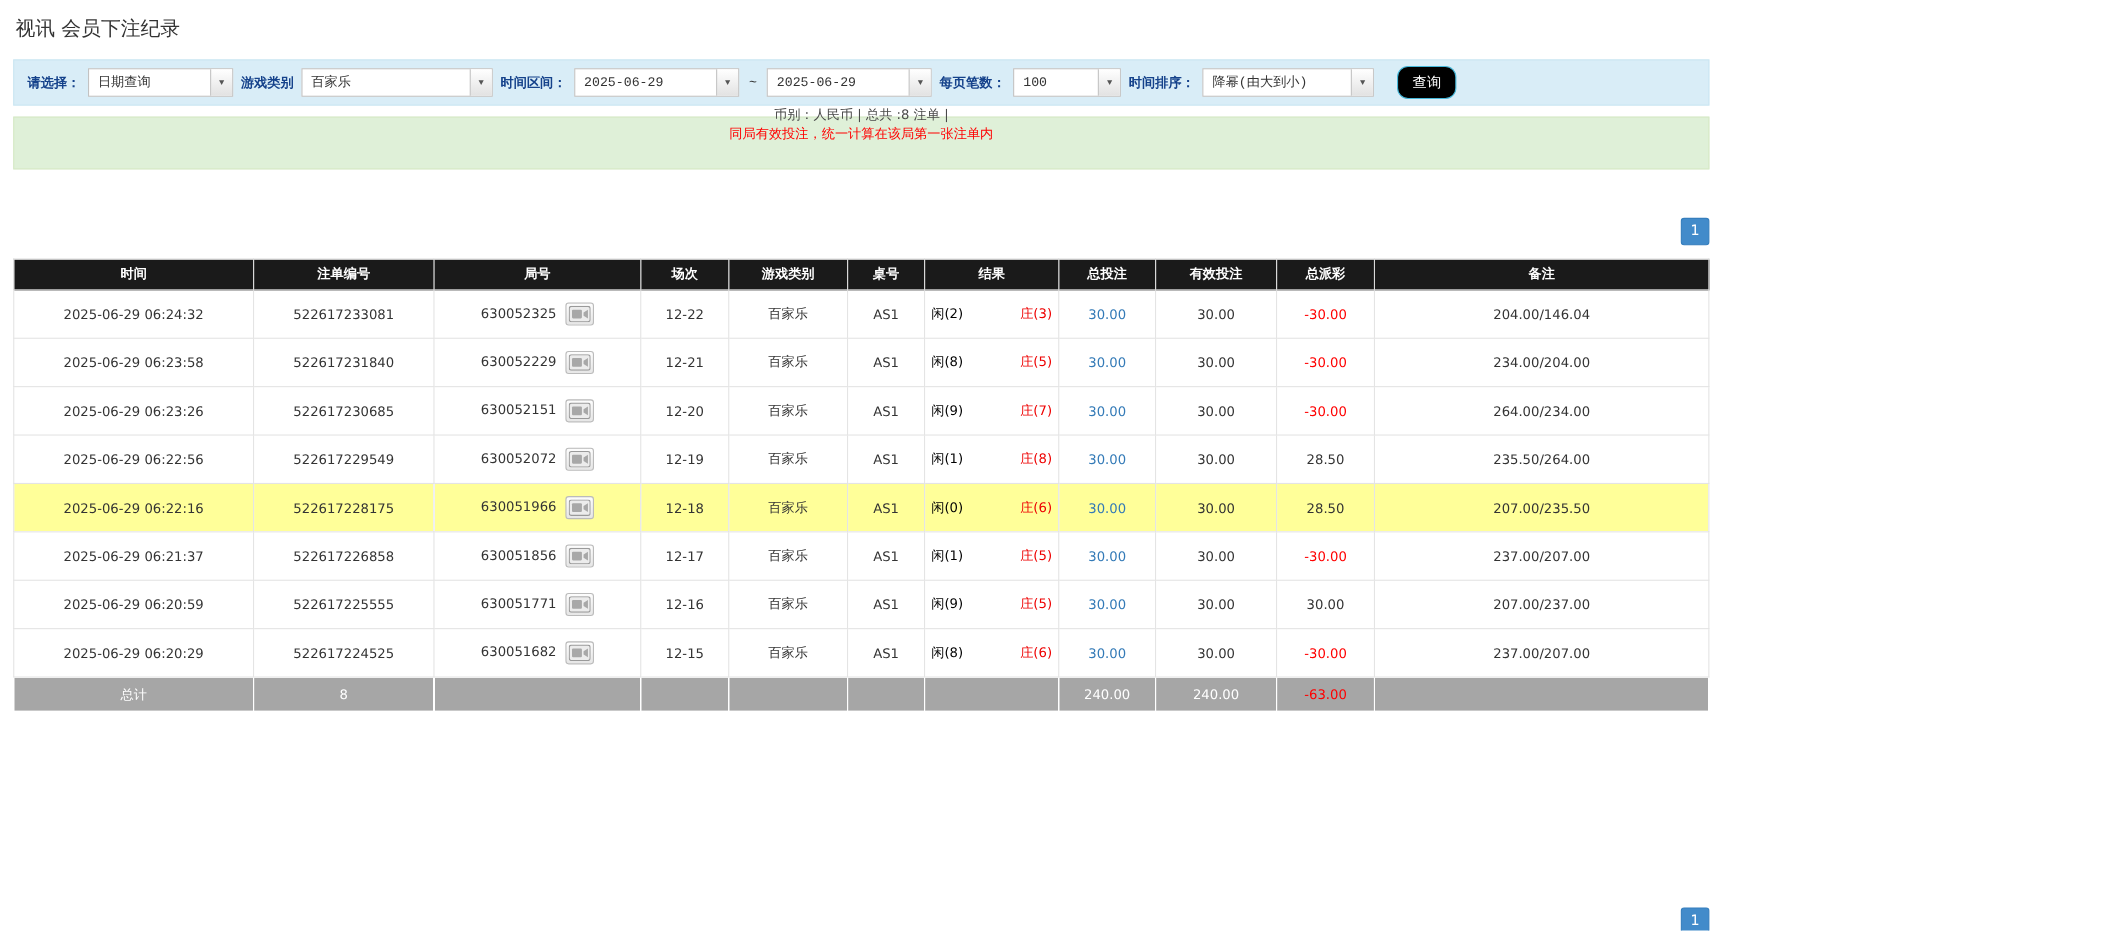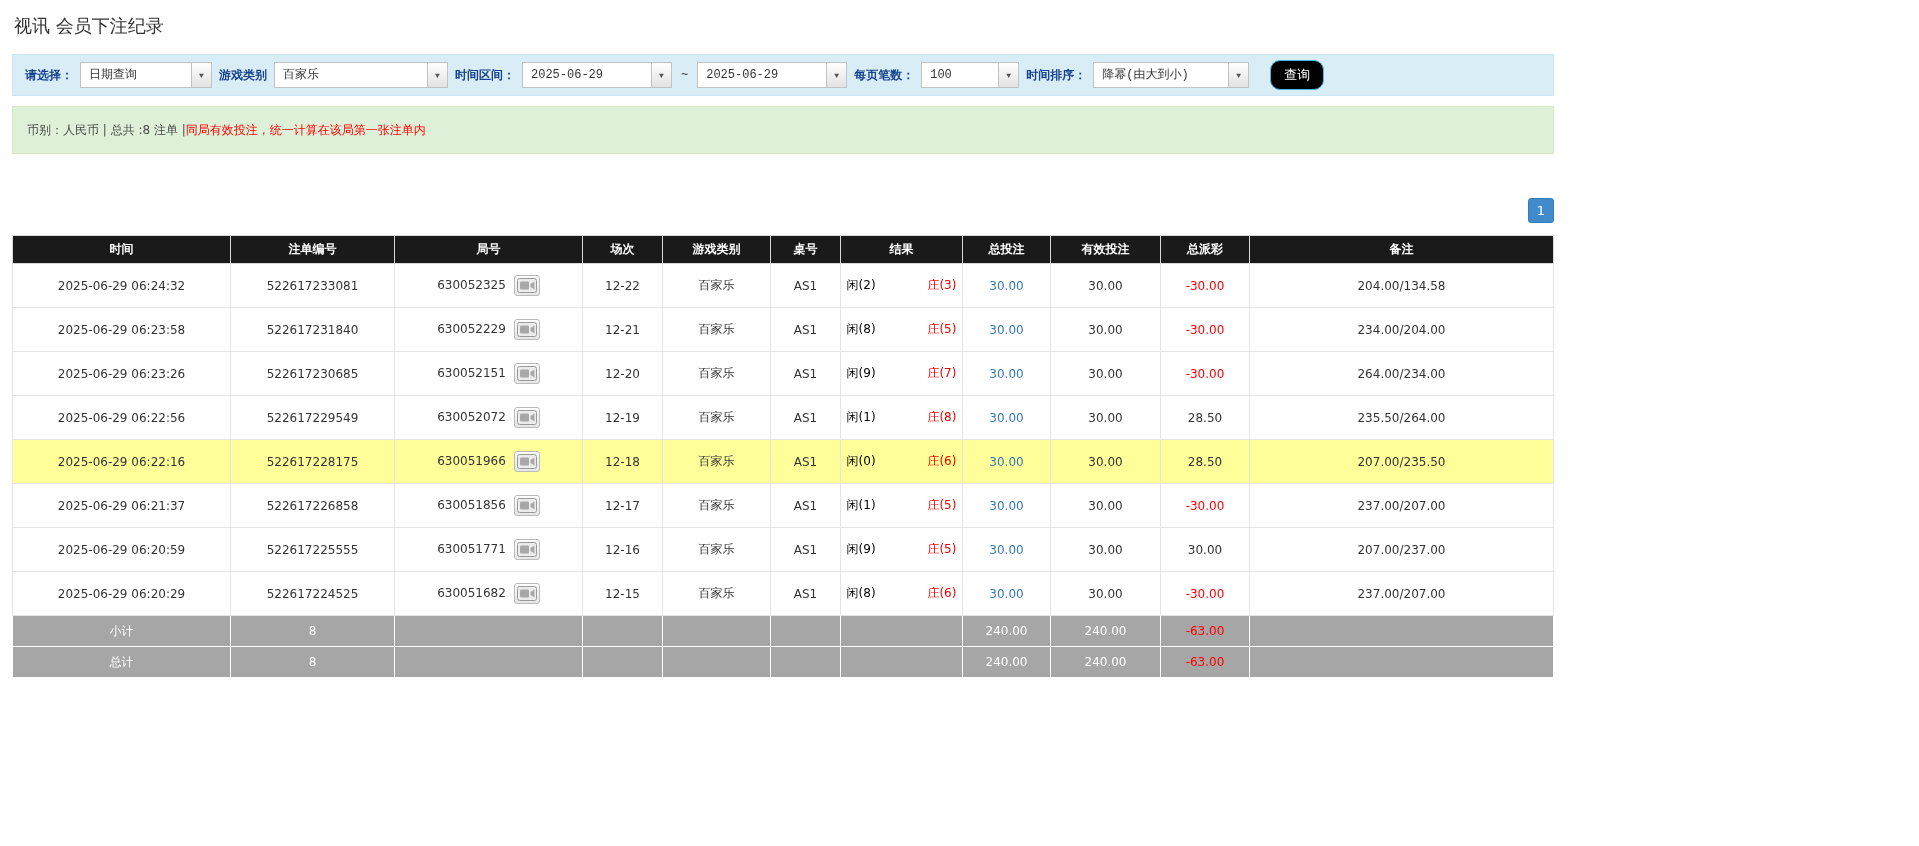--- a/index.html
+++ b/index.html
@@ -85,25 +85,26 @@
   }
 
   
   .summary-bar {
     box-sizing: border-box;
     margin-top: 10px;
     background: #dff0d8;
     border: 1px solid #d6e9c6;
     padding: 23px 14px;
     display: flex;
-    justify-content: flex-start;
+    justify-content: flex-end;
     align-items: center;
     font-size: 12px;
     color: #4a4a4a;
     height: 29px;
+    flex-direction: column;
   }
   .summary-note { color: #ff0000; }
 
   
   .pager-top { margin-top: 44px; margin-bottom: 12px; display: flex; justify-content: flex-end; }
   .pager-bottom { margin-top: 178px; display: flex; justify-content: flex-end; }
   .page-btn {
     min-width: 26px; height: 25px;
     box-sizing: border-box;
     background: #428bca;
@@ -269,21 +270,21 @@
     <td>12-22</td>
     <td>百家乐</td>
     <td>AS1</td>
     <td>
       <span class="player">闲(2)</span>
       <span class="banker">庄(3)</span>
     </td>
     <td><a class="bet-link">30.00</a></td>
     <td>30.00</td>
     <td class="neg">-30.00</td>
-    <td>204.00/134.58</td>
+    <td>204.00/146.04</td>
   </tr>
           <tr>
     <td>2025-06-29 06:23:58</td>
     <td>522617231840</td>
     <td>
       <span>630052229</span><button class="media-btn">
                 <svg width="20" height="15" viewBox="0 0 20 15">
                   <rect x="0.5" y="0.5" width="19" height="14" rx="2" fill="#ececec" stroke="#9a9a9a"></rect>
                   <rect x="3" y="3.5" width="9" height="8" rx="1" fill="#a8a8a8"></rect>
                   <path d="M13.5 6 L17.5 3.5 V11.5 L13.5 9 Z" fill="#a8a8a8"></path>
@@ -441,33 +442,20 @@
       <span class="player">闲(8)</span>
       <span class="banker">庄(6)</span>
     </td>
     <td><a class="bet-link">30.00</a></td>
     <td>30.00</td>
     <td class="neg">-30.00</td>
     <td>237.00/207.00</td>
   </tr>
         </tbody>
       <tfoot>
-        <tr>
-          <td>小计</td>
-          <td>8</td>
-          <td></td>
-            <td></td>
-            <td></td>
-          <td></td>
-            <td></td>
-          <td>240.00</td>
-          <td>240.00</td>
-          <td class="neg">-63.00</td>
-          <td></td>
-        </tr>
         <tr>
           <td>总计</td>
           <td>8</td>
           <td></td>
             <td></td>
             <td></td>
           <td></td>
             <td></td>
           <td>240.00</td>
           <td>240.00</td>

